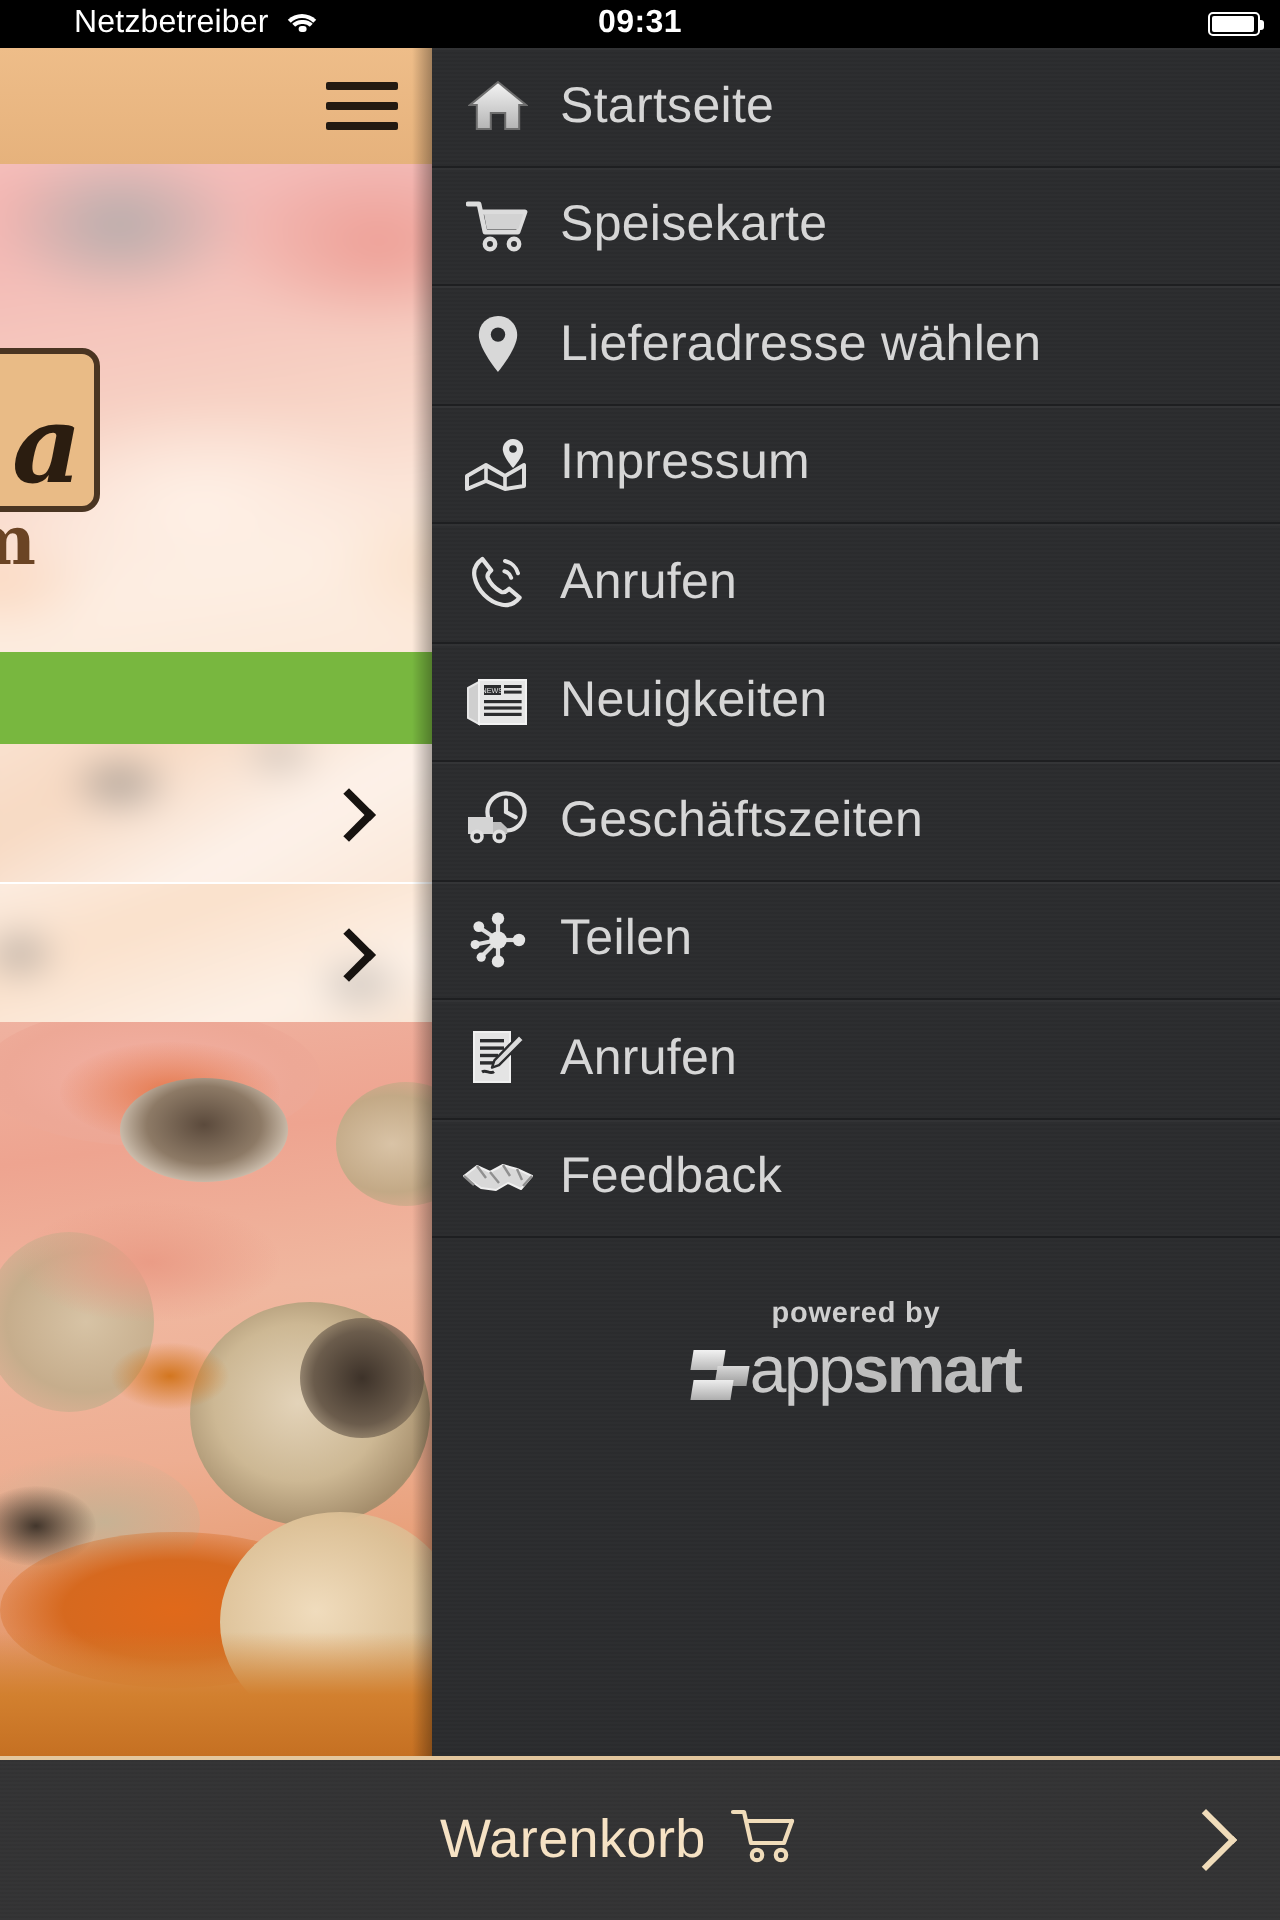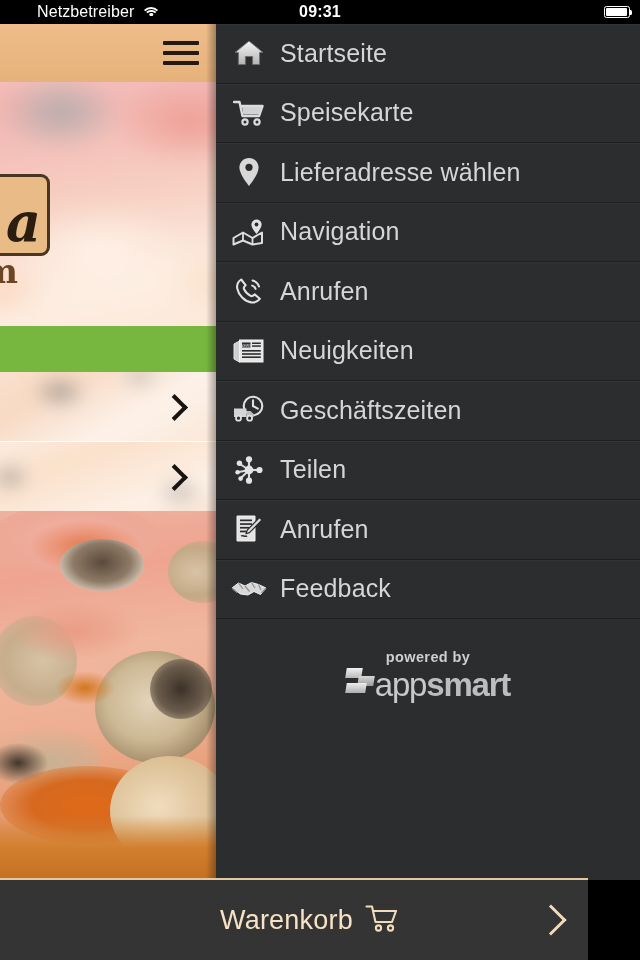--- a/index.html
+++ b/index.html
@@ -94,33 +94,33 @@
   .mrow{position:relative;height:58.5px;display:flex;align-items:center;
     border-bottom:1px solid #1e1f21;box-shadow:inset 0 1px 0 rgba(255,255,255,.035);cursor:pointer;}
   .mrow .ic{width:58px;min-width:58px;height:58px;display:flex;align-items:center;justify-content:center;
     margin-left:4px;}
   .mrow .lbl{font-size:25px;color:#d6d6d6;letter-spacing:.15px;padding-left:2px;}
   .mrow svg{display:block;}
 
   
   #powered{position:absolute;left:0;top:601px;width:424px;text-align:center;}
   #pb-text{font-size:14.5px;font-weight:bold;color:#cfcfcf;letter-spacing:.4px;margin-top:24px;}
-  #pb-logo{display:flex;align-items:flex-start;justify-content:center;margin-top:3px;gap:1px;}
+  #pb-logo{display:flex;align-items:flex-end;justify-content:center;margin-top:3px;gap:1px;}
   #pb-mark{position:relative;width:28px;height:26px;}
   #pb-mark i{position:absolute;display:block;background:linear-gradient(180deg,#f2f2f2,#b8b8b8);}
   #pb-mark i.m1{left:0;top:0;width:16px;height:10px;transform:skewX(-9deg);}
   #pb-mark i.m2{left:12px;top:8px;width:16px;height:10px;transform:skewX(-9deg);
     background:linear-gradient(180deg,#d8d8d8,#9a9a9a);}
   #pb-mark i.m3{left:0;top:15px;width:20px;height:10px;transform:skewX(-9deg);
     background:linear-gradient(180deg,#ededed,#aeaeae);}
   #pb-word{font-size:33px;line-height:1;color:#c9c9c9;letter-spacing:-1.2px;font-weight:normal;}
   #pb-word .sm{font-weight:bold;color:#bdbdbd;}
 
   
-  #cartbar{position:absolute;left:0;bottom:0;width:588px;height:80px;background:#333334;z-index:40;
+  #cartbar{position:absolute;left:0;bottom:0;width:640px;height:80px;background:#333334;z-index:40;
     border-top:2px solid #e3c79e;display:flex;align-items:center;cursor:pointer;}
   #cartbar:before{content:"";position:absolute;inset:0;
     background:repeating-linear-gradient(0deg,rgba(255,255,255,.013) 0 1px,rgba(0,0,0,.013) 1px 2px);
     pointer-events:none;}
   #cart-inner{position:absolute;left:220px;top:50%;transform:translateY(-50%);display:flex;align-items:center;gap:12px;}
   #cart-label{font-size:27px;color:#f6e2c4;letter-spacing:.2px;}
   #cart-chevron{position:absolute;right:26px;top:50%;width:19px;height:19px;margin-top:-11px;
     border-right:3px solid #f0dcba;border-top:3px solid #f0dcba;transform:rotate(45deg);}
 </style>
 </head>
@@ -221,21 +221,21 @@
 
     <div class="mrow">
       <div class="ic">
         <svg width="34" height="28" viewBox="0 0 34 28">
           <path d="M1.5 20 L11 14.5 L20.5 20 L30 14.5 L30 25 L20.5 26.5 L11 22.5 L1.5 26.5 Z" fill="none" stroke="#dedede" stroke-width="2" stroke-linejoin="round"></path>
           <path d="M11 14.5 L11 22.5 M20.5 20 L20.5 26.5" stroke="#dedede" stroke-width="1.8"></path>
           <path d="M24.5 1.5 C21.6 1.5 19.4 3.8 19.4 6.6 C19.4 10.3 24.5 16 24.5 16 C24.5 16 29.6 10.3 29.6 6.6 C29.6 3.8 27.4 1.5 24.5 1.5 Z" fill="#e2e2e2"></path>
           <circle cx="24.5" cy="6.5" r="1.9" fill="#2b2c2e"></circle>
         </svg>
       </div>
-      <div class="lbl">Navigation</div>
+      <div class="lbl">Impressum</div>
     </div>
 
     <div class="mrow">
       <div class="ic">
         <svg width="30" height="30" viewBox="0 0 30 30">
           <path d="M7.2 3.5 C4.2 5.6 2.5 8.8 3.3 12.6 C4.6 19.2 10.4 25.2 17.1 26.4 C20.6 27 23.6 25.6 25.8 22.8 L20.6 18.4 C19.2 19.8 18 20.6 16.6 19.9 C13.6 18.3 11.2 15.8 9.9 12.9 C9.3 11.5 10.2 10.4 11.6 9.2 Z" fill="none" stroke="#e2e2e2" stroke-width="2.1" stroke-linejoin="round"></path>
           <path d="M18.5 4.5 C21.6 5.2 24.2 7.6 25 10.6" fill="none" stroke="#e2e2e2" stroke-width="2" stroke-linecap="round"></path>
           <path d="M18.2 9.6 C19.8 10 21.1 11.3 21.6 12.9" fill="none" stroke="#e2e2e2" stroke-width="2" stroke-linecap="round"></path>
         </svg>
       </div>

